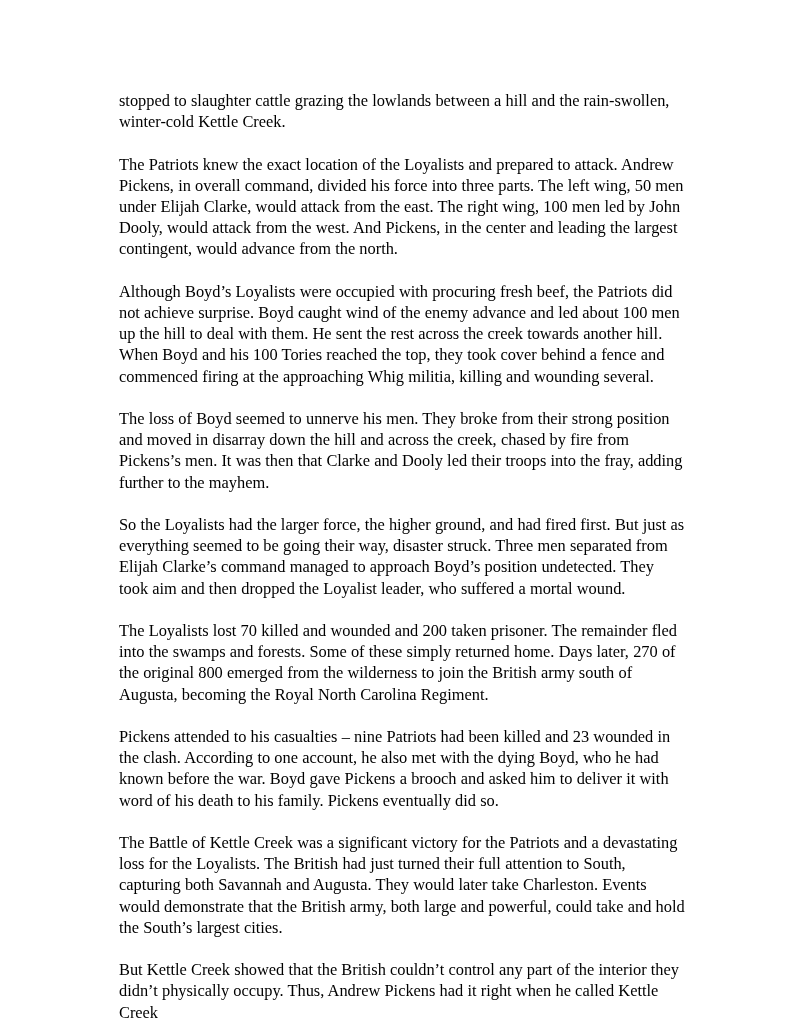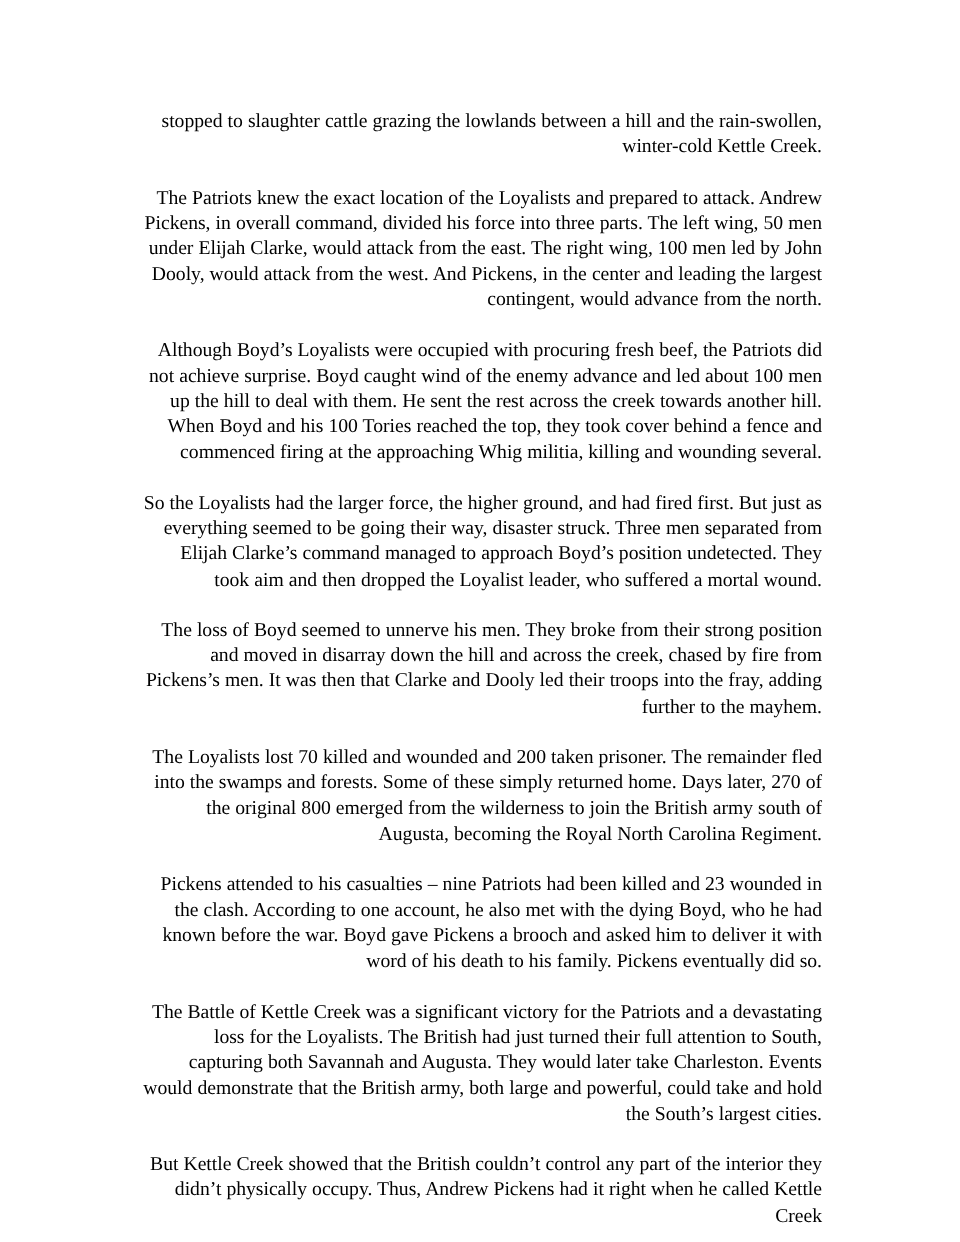--- a/index.html
+++ b/index.html
@@ -23,40 +23,40 @@
   }
   .text-column {
     position: absolute;
     left: 119px;
     top: 90px;
     width: 566px;
   }
   .para {
     font-size: 16.4px;
     line-height: 21.2px;
-    text-align: right;
+    text-align: left;
     margin: 0 0 21.2px 0;
     letter-spacing: -0.02px;
     word-spacing: 0.15px;
     -webkit-font-smoothing: antialiased;
   }
   .para:last-child {
     margin-bottom: 0;
   }
 </style>
 </head>
 <body>
 
 <div class="page">
   <div class="text-column">
 
     <p class="para">stopped to slaughter cattle grazing the lowlands between a hill and the rain-swollen, winter-cold Kettle Creek.</p>
     <p class="para">The Patriots knew the exact location of the Loyalists and prepared to attack.  Andrew Pickens, in overall command, divided his force into three parts.  The left wing, 50 men under Elijah Clarke, would attack from the east.  The right wing, 100 men led by John Dooly, would attack from the west.  And Pickens, in the center and leading the largest contingent, would advance from the north.</p>
     <p class="para">Although Boyd’s Loyalists were occupied with procuring fresh beef, the Patriots did not achieve surprise.  Boyd caught wind of the enemy advance and led about 100 men up the hill to deal with them.  He sent the rest across the creek towards another hill.  When Boyd and his 100 Tories reached the top, they took cover behind a fence and commenced firing at the approaching Whig militia, killing and wounding several.</p>
+    <p class="para">The loss of Boyd seemed to unnerve his men.  They broke from their strong position and moved in disarray down the hill and across the creek, chased by fire from Pickens’s men.  It was then that Clarke and Dooly led their troops into the fray, adding further to the mayhem.</p>
     <p class="para">So the Loyalists had the larger force, the higher ground, and had fired first.  But just as everything seemed to be going their way, disaster struck.  Three men separated from Elijah Clarke’s command managed to approach Boyd’s position undetected.  They took aim and then dropped the Loyalist leader, who suffered a mortal wound.</p>
-    <p class="para">The loss of Boyd seemed to unnerve his men.  They broke from their strong position and moved in disarray down the hill and across the creek, chased by fire from Pickens’s men.  It was then that Clarke and Dooly led their troops into the fray, adding further to the mayhem.</p>
     <p class="para">The Loyalists lost 70 killed and wounded and 200 taken prisoner.  The remainder fled into the swamps and forests.  Some of these simply returned home.  Days later, 270 of the original 800 emerged from the wilderness to join the British army south of Augusta, becoming the Royal North Carolina Regiment.</p>
     <p class="para">Pickens attended to his casualties – nine Patriots had been killed and 23 wounded in the clash.  According to one account, he also met with the dying Boyd, who he had known before the war.  Boyd gave Pickens a brooch and asked him to deliver it with word of his death to his family.  Pickens eventually did so.</p>
     <p class="para">The Battle of Kettle Creek was a significant victory for the Patriots and a devastating loss for the Loyalists.  The British had just turned their full attention to South, capturing both Savannah and Augusta.  They would later take Charleston.  Events would demonstrate that the British army, both large and powerful, could take and hold the South’s largest cities.</p>
     <p class="para">But Kettle Creek showed that the British couldn’t control any part of the interior they didn’t physically occupy.  Thus, Andrew Pickens had it right when he called Kettle Creek</p>
 
   </div>
 </div>
 
 </body></html>

